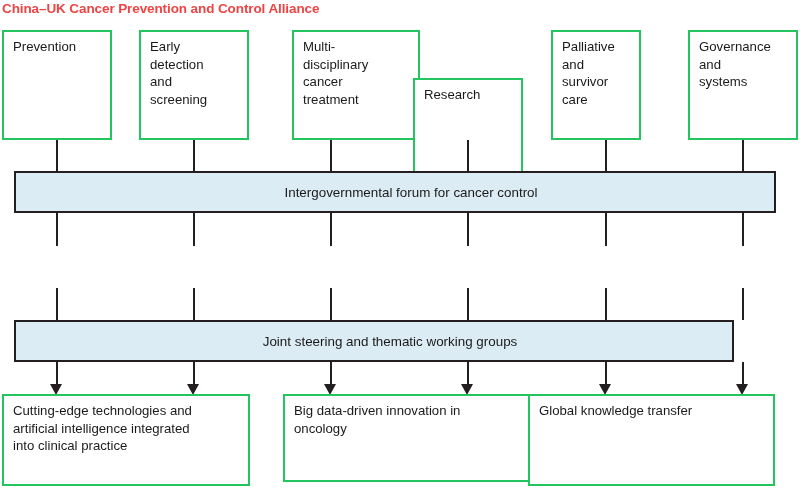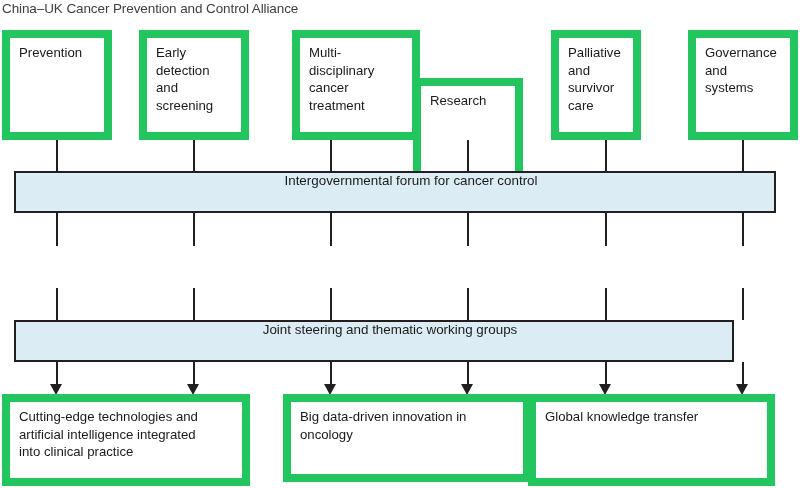--- a/index.html
+++ b/index.html
@@ -20,50 +20,51 @@
     height: 488px;
     background: #ffffff;
   }
 
   
   .fig-title {
     position: absolute;
     left: 2px;
     top: 1px;
     font-size: 13.5px;
-    font-weight: normal;
+    font-weight: bold;
     letter-spacing: -0.1px;
-    color: #404040;
+    color: #ef4444;
     white-space: nowrap;
   }
 
   
   .node-box {
     position: absolute;
     box-sizing: border-box;
-    border: 8px solid #22c55e;
+    border: 2px solid #22c55e;
     background: #ffffff;
   }
   .node-text {
     position: absolute;
     left: 9px;
     top: 6px;
     right: 5px;
     font-size: 13.2px;
     line-height: 17.5px;
     color: #1a1a1a;
     white-space: pre-line;
   }
 
   
   .bar {
     position: absolute;
     box-sizing: border-box;
     border: 2px solid #231f20;
     display: flex;
+    align-items: center;
     justify-content: center;
     padding-left: 32px;
   }
   .bar.blue  { background: #dcecf4; }
   .bar.pink  { background: #ecdce7; }
   .bar-text {
     font-size: 13.4px;
     color: #1a1a1a;
     text-align: center;
     white-space: nowrap;

